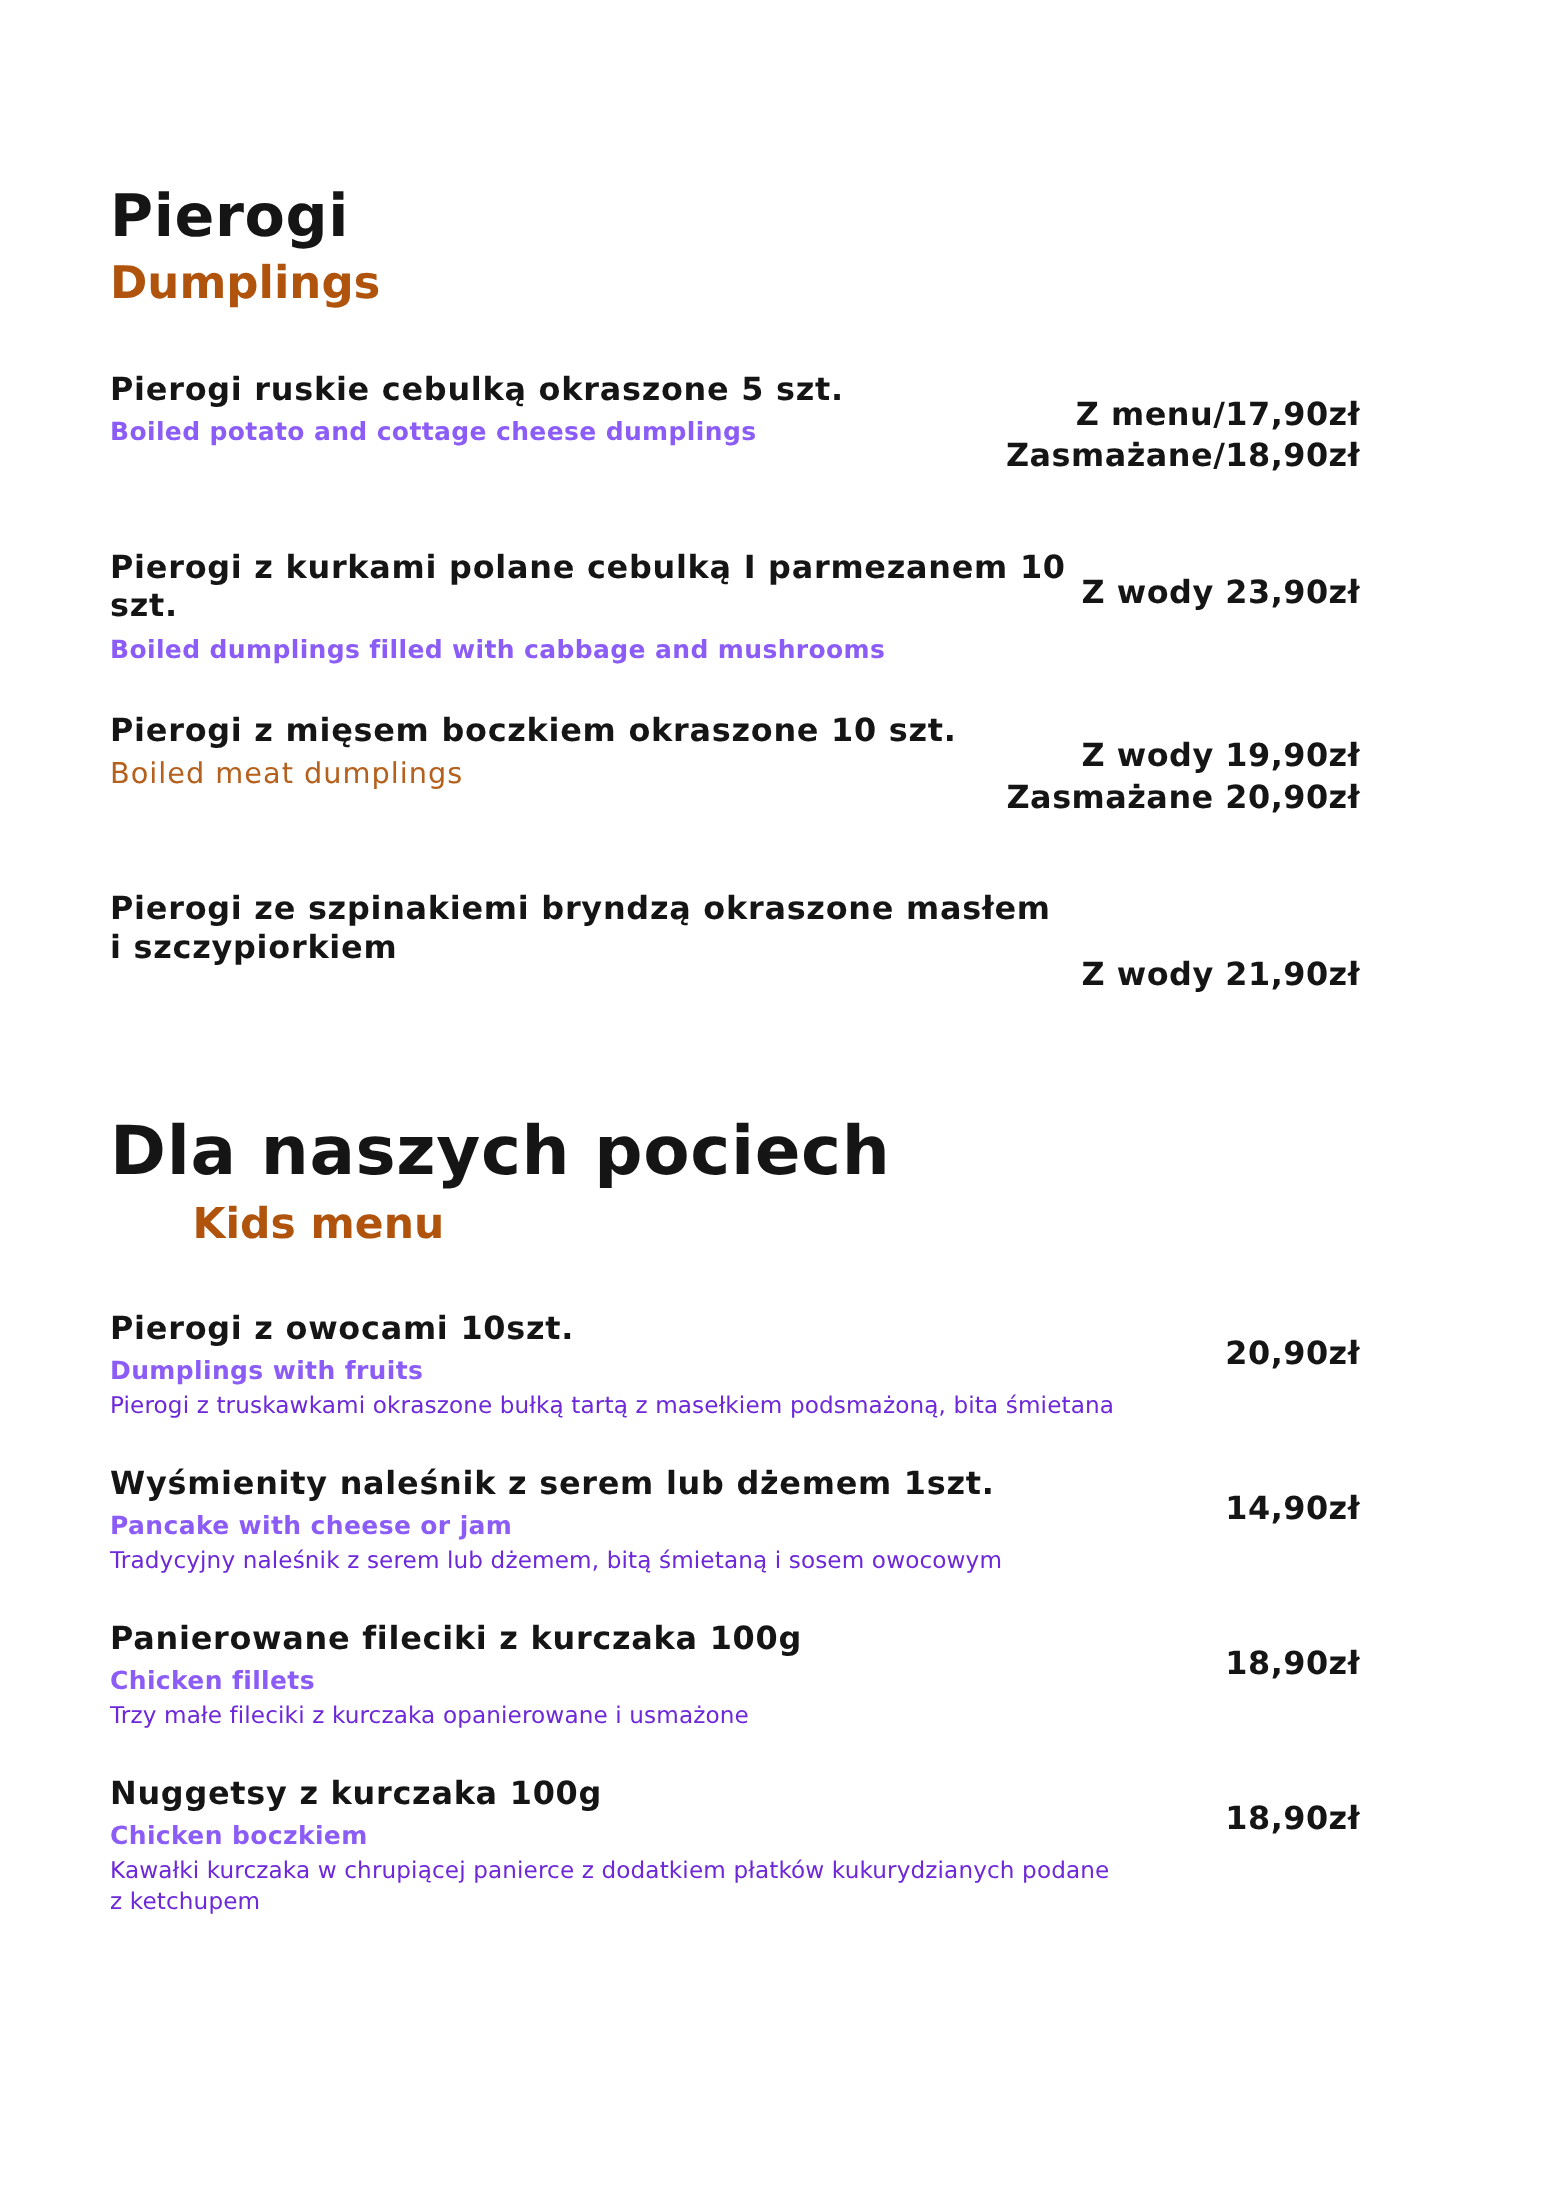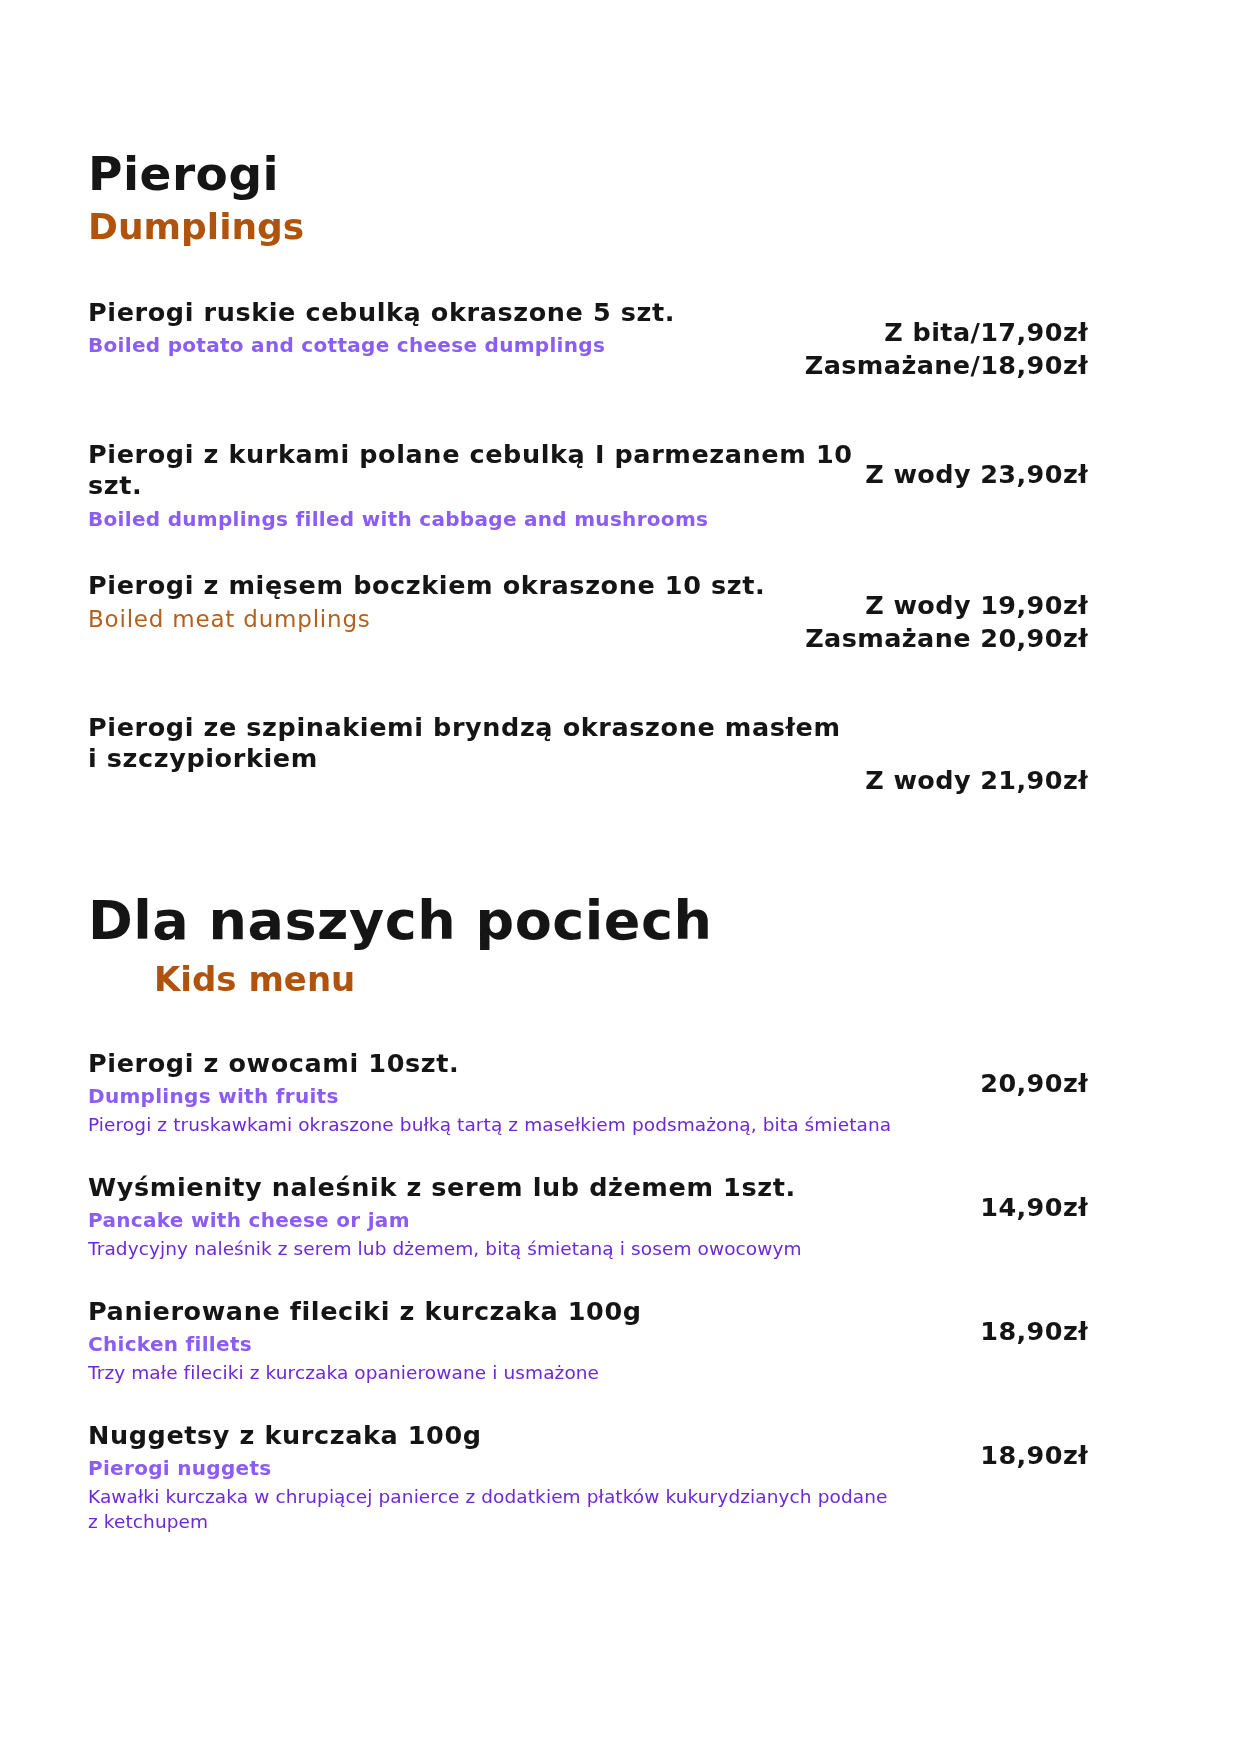--- a/index.html
+++ b/index.html
@@ -132,21 +132,21 @@
       <div class="gap-sec1"></div>
 
       <div class="pierogi-list">
 
         <div class="item">
           <div class="item-left">
             <div class="name-pl">Pierogi ruskie cebulką  okraszone 5  szt.</div>
             <div class="name-en">Boiled potato and cottage cheese   dumplings</div>
           </div>
           <div class="item-right">
-            <div class="price">Z bita/17,90zł
+            <div class="price">Z menu/17,90zł
 Zasmażane/18,90zł</div>
           </div>
         </div>
 
         <div class="gap-item"></div>
 
         <div class="item">
           <div class="item-left">
             <div class="name-pl">Pierogi  z  kurkami polane cebulką I parmezanem  10  szt.</div>
             <div class="name-en">Boiled dumplings filled with cabbage and mushrooms</div>
@@ -230,21 +230,21 @@
           <div class="item-right">
             <div class="price">18,90zł</div>
           </div>
         </div>
 
         <div class="gap-kiditem"></div>
 
         <div class="item">
           <div class="item-left">
             <div class="name-pl">Nuggetsy z kurczaka 100g</div>
-            <div class="name-en">Pierogi nuggets</div>
+            <div class="name-en">Chicken boczkiem</div>
             <div class="desc-pl">Kawałki kurczaka w chrupiącej panierce z dodatkiem płatków kukurydzianych podane
     z  ketchupem</div>
           </div>
           <div class="item-right">
             <div class="price">18,90zł</div>
           </div>
         </div>
 
       </div>
     </div>

